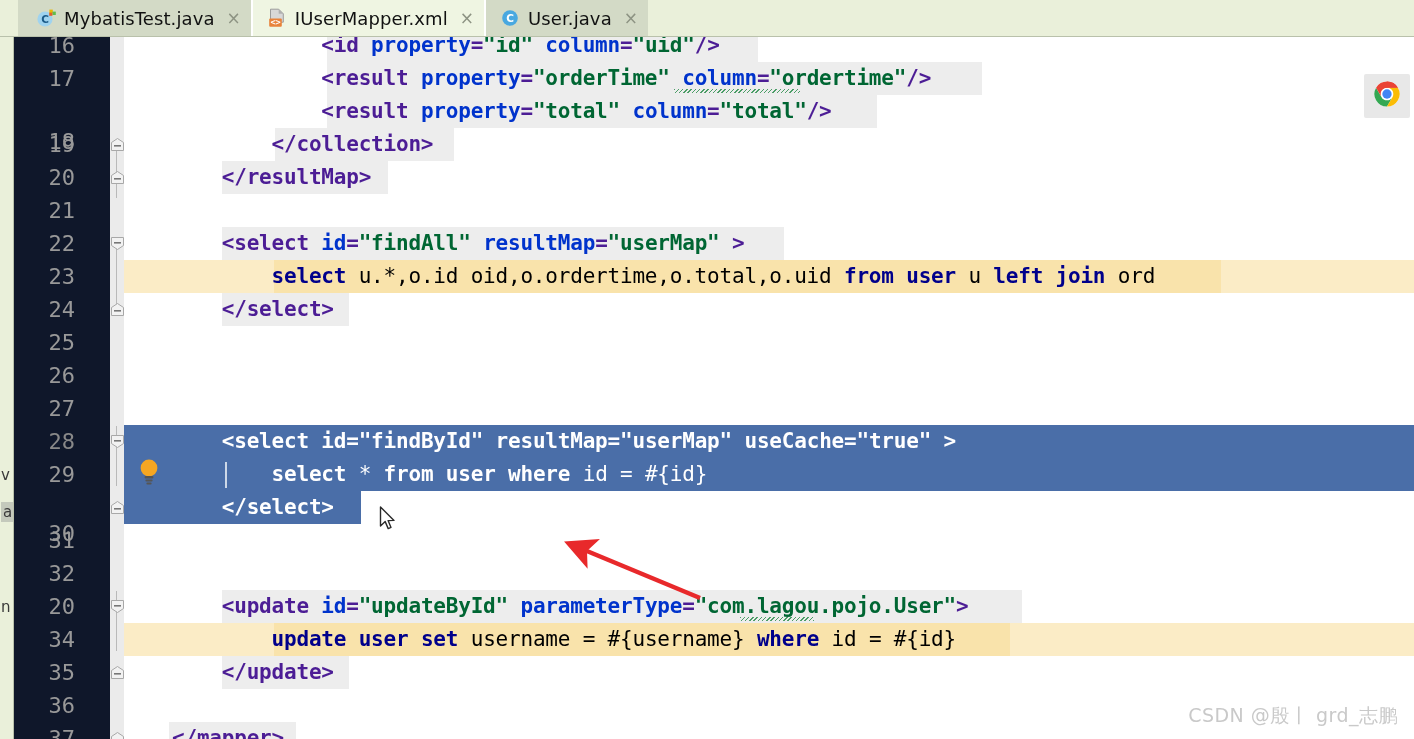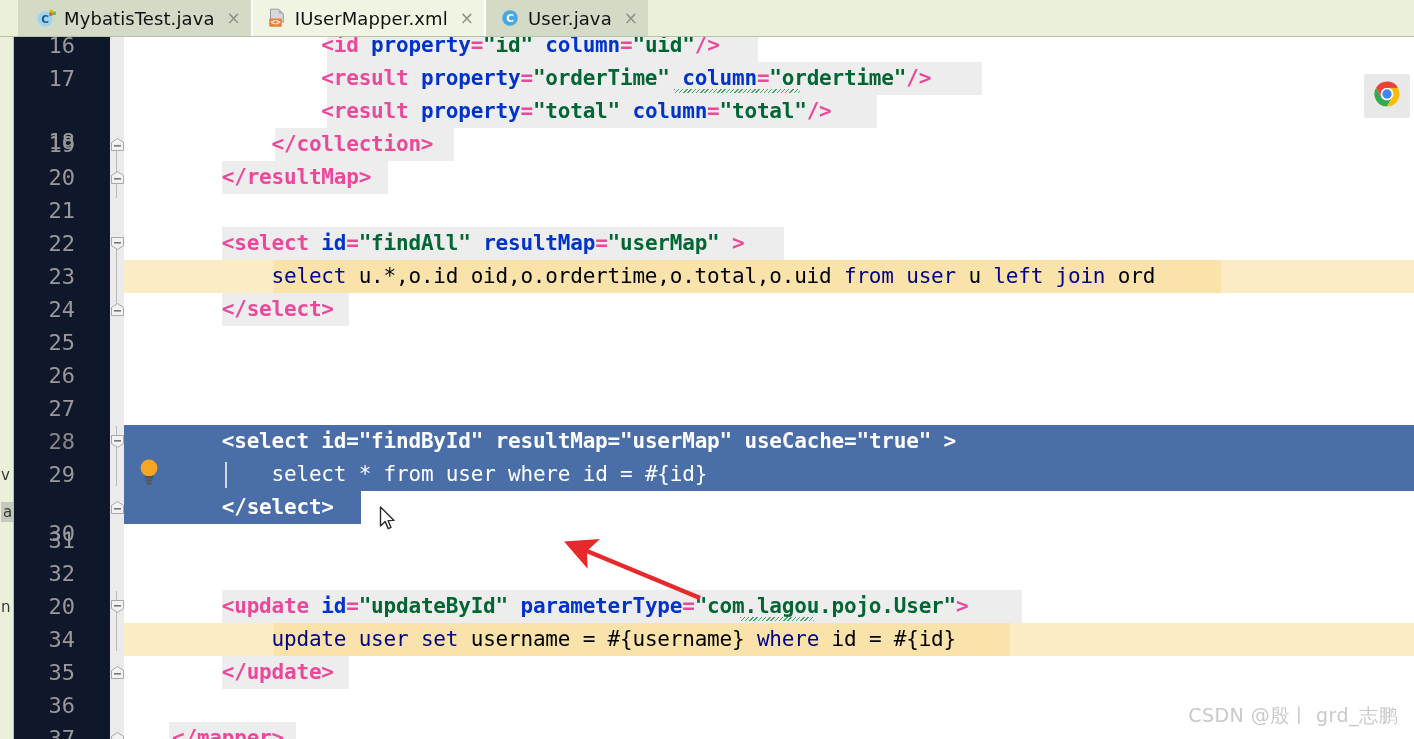--- a/index.html
+++ b/index.html
@@ -146,25 +146,25 @@
     height: 33px;
     white-space: pre;
     font-family: "DejaVu Sans Mono", monospace;
     font-size: 21px;
     line-height: 33px;
     letter-spacing: -0.2px;
   }
   .seg { white-space: pre; }
 
   
-  .t-tag   { color: #ec4899; font-weight: bold; }     
+  .t-tag   { color: #4c1d95; font-weight: bold; }     
   .t-attr  { color: #0033cc; font-weight: bold; }     
   .t-val   { color: #006633; font-weight: bold; }     
   .t-plain { color: #000000; }
-  .t-kw    { color: #00008b; font-weight: normal; }
+  .t-kw    { color: #00008b; font-weight: bold; }
 
   .band {
     position: absolute;
     height: 33px;
   }
   .band-sql { background: #f9e3ab; }
   .band-sqlrow { background: #fbecc6; }
   .band-xml { background: #ededed; }
   .band-sel { background: #4a6ea8; }
 

